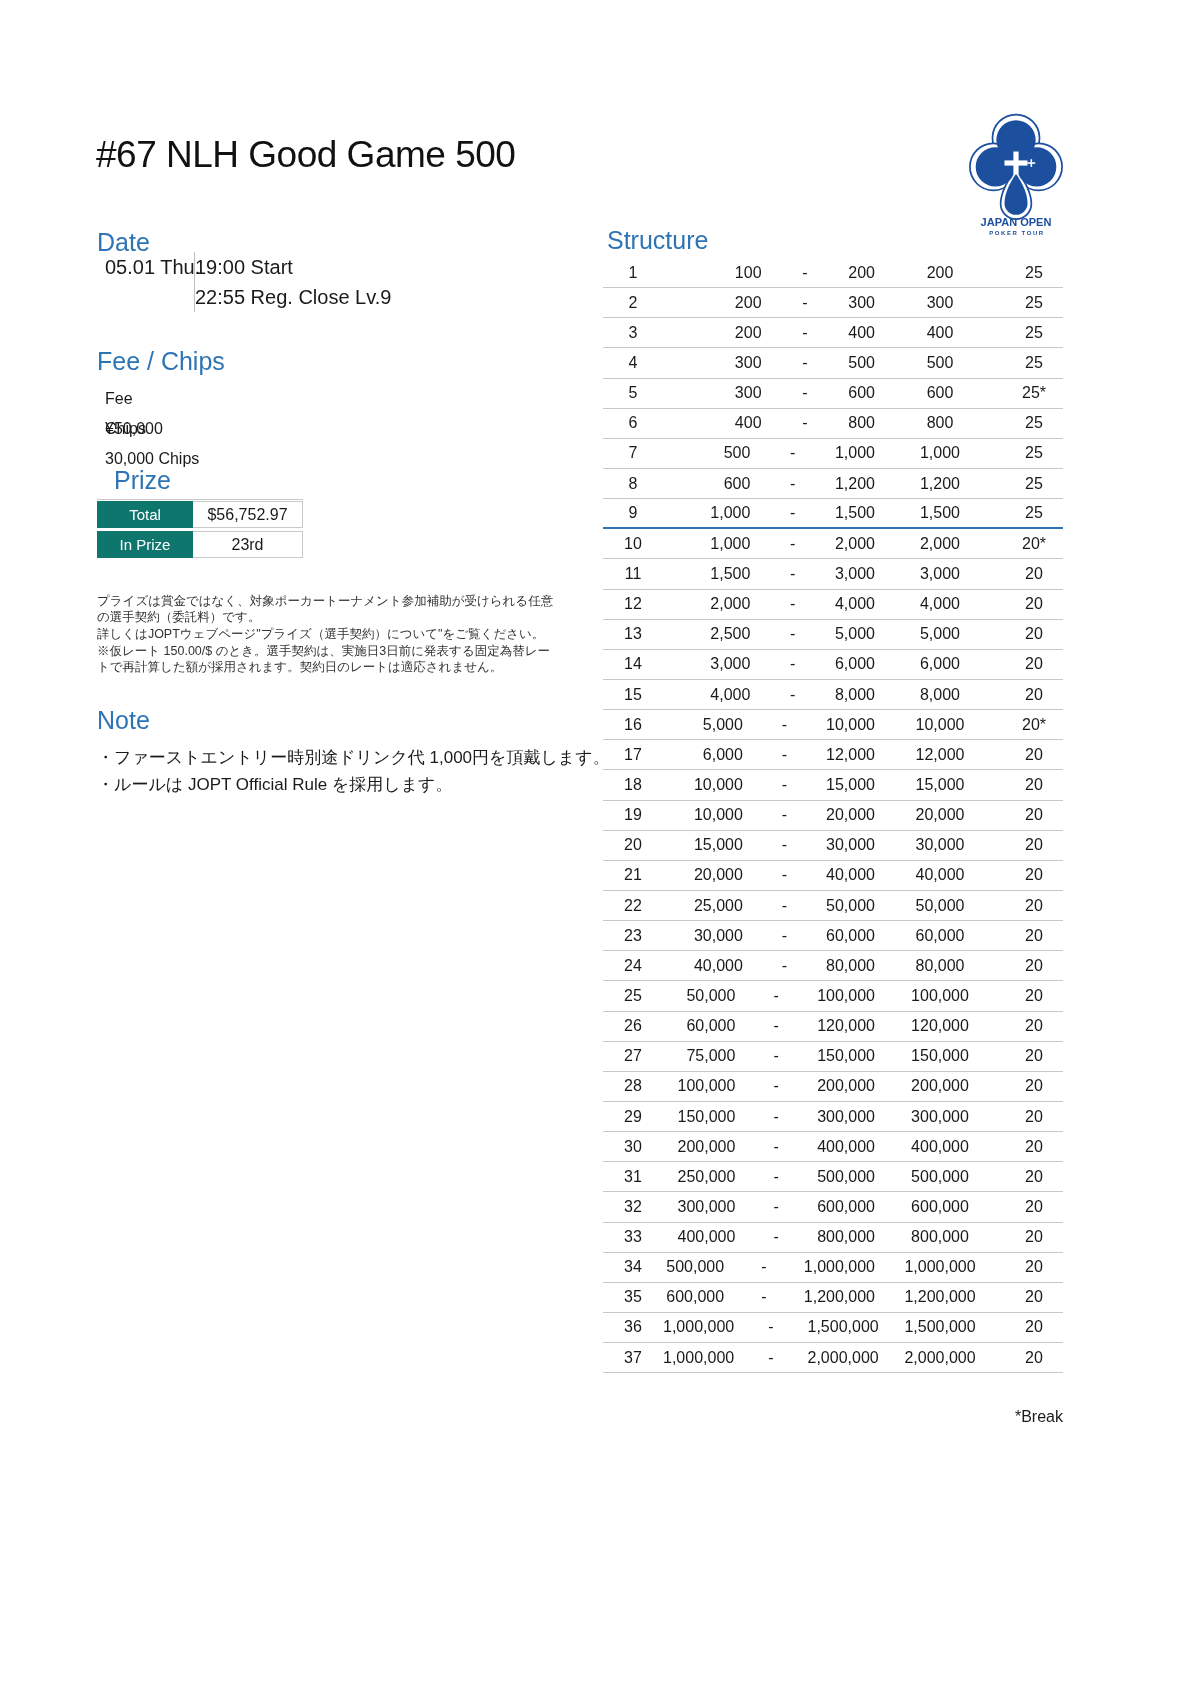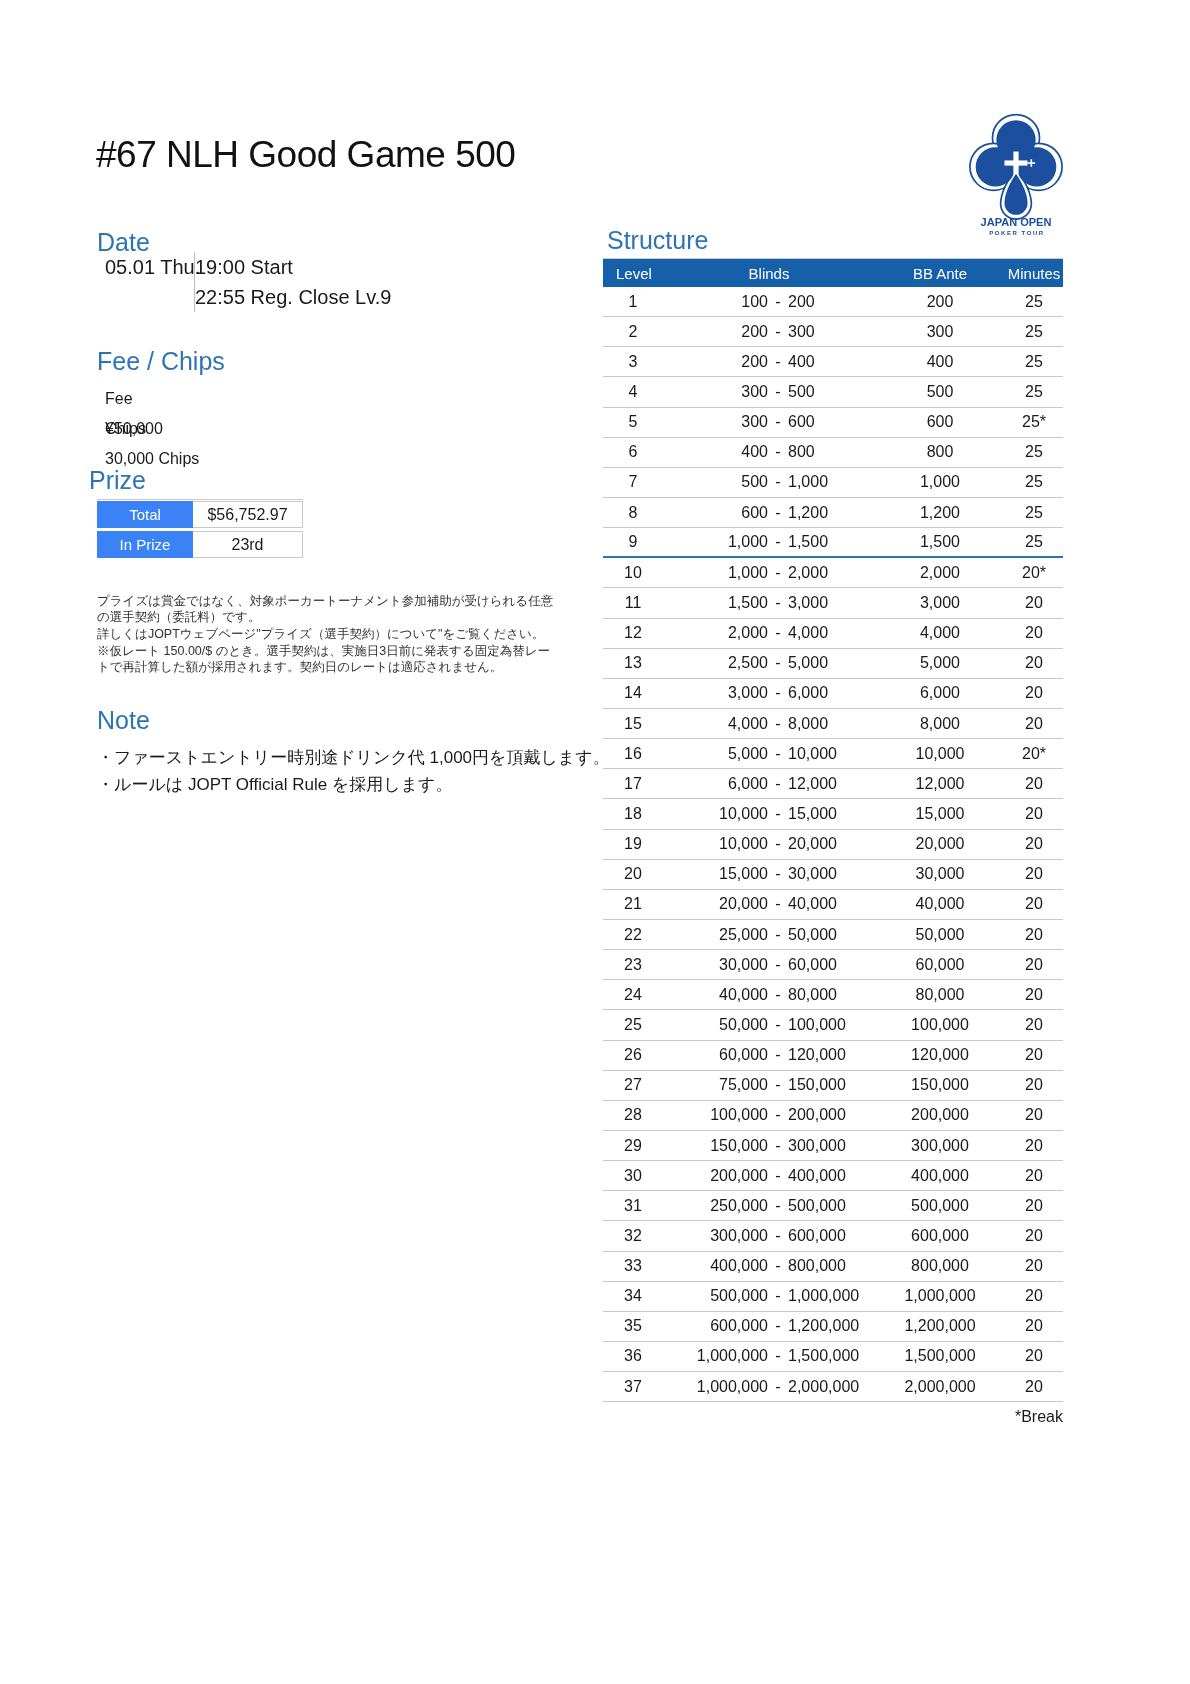--- a/index.html
+++ b/index.html
@@ -37,25 +37,25 @@
   .date-col-day .date-cell { padding-left: 8px; }
 
   
   .fee-heading { left: 97px; top: 347px; }
   .fee-table { left: 105px; top: 384px; font-size: 16px; }
   .fee-row { display: flex; height: 30px; line-height: 30px; flex-direction: column; }
   .fee-label { width: 95px; }
   .fee-value { white-space: nowrap; }
 
   
-  .prize-heading { left: 89px; top: 466px; }
+  .prize-heading { left: 114px; top: 466px; }
   .prize-table { left: 97px; top: 499px; border-top: 1px solid #C9C9C9; padding-top: 1px; }
   .prize-row { display: flex; height: 27px; margin-bottom: 3px; }
   .prize-row-label {
-    width: 96px; background: #3b82f6; color: #ffffff;
+    width: 96px; background: #0f766e; color: #ffffff;
     font-size: 15px; display: flex; align-items: center; justify-content: center;
   }
   .prize-row-value {
     width: 110px; border: 1px solid #C9C9C9; border-left: none;
     font-size: 16px; display: flex; align-items: center; justify-content: center;
     color: #1a1a1a; box-sizing: border-box;
   }
   .prize-disclaimer {
     left: 97px; top: 593px; width: 460px;
     font-size: 12.5px; line-height: 1.28; color: #333333;
@@ -84,21 +84,21 @@
   .s-header .col-minutes { text-align: center; }
 
   .t-row {
     display: flex; height: 30.15px; align-items: center;
     font-size: 16px; border-bottom: 1px solid #C8C8C8; box-sizing: border-box;
   }
   .t-row.reg-close { border-bottom: 2px solid #2E74B5; }
   .t-row .col-level { text-align: center; }
   .t-row .col-ante { text-align: center; }
   .t-row .col-minutes { text-align: center; }
-  .blinds-inner { display: flex; width: 212px; }
+  .blinds-inner { display: flex; width: 212px; gap: 34px; }
   .blinds-inner .sb   { width: 105px; text-align: right; }
   .blinds-inner .dash { width: 20px; text-align: center; }
   .blinds-inner .bb   { flex: 1; text-align: left; }
 
   .break-note {
     left: 603px; top: 1408px; width: 460px;
     text-align: right; font-size: 16px;
   }
 </style>
 </head>
@@ -176,26 +176,20 @@
 </div>
 
 <div class="abs sec-heading note-heading">Note</div>
 <div class="abs note-items">
   <div>・ファーストエントリー時別途ドリンク代 1,000円を頂戴します。</div>
   <div>・ルールは JOPT Official Rule を採用します。</div>
 </div>
 
 <div class="abs sec-heading structure-heading">Structure</div>
 <div class="abs s-table">
-  <div class="s-header">
-    <div class="col-level">Level</div>
-    <div class="col-blinds">Blinds</div>
-    <div class="col-ante">BB Ante</div>
-    <div class="col-minutes">Minutes</div>
-  </div>
   <div>
       <div class="t-row">
     <div class="col-level">1</div>
     <div class="col-blinds blinds-inner">
       <span class="sb">100</span>
       <span class="dash">-</span>
       <span class="bb">200</span>
     </div>
     <div class="col-ante">200</div>
     <div class="col-minutes">25</div>

